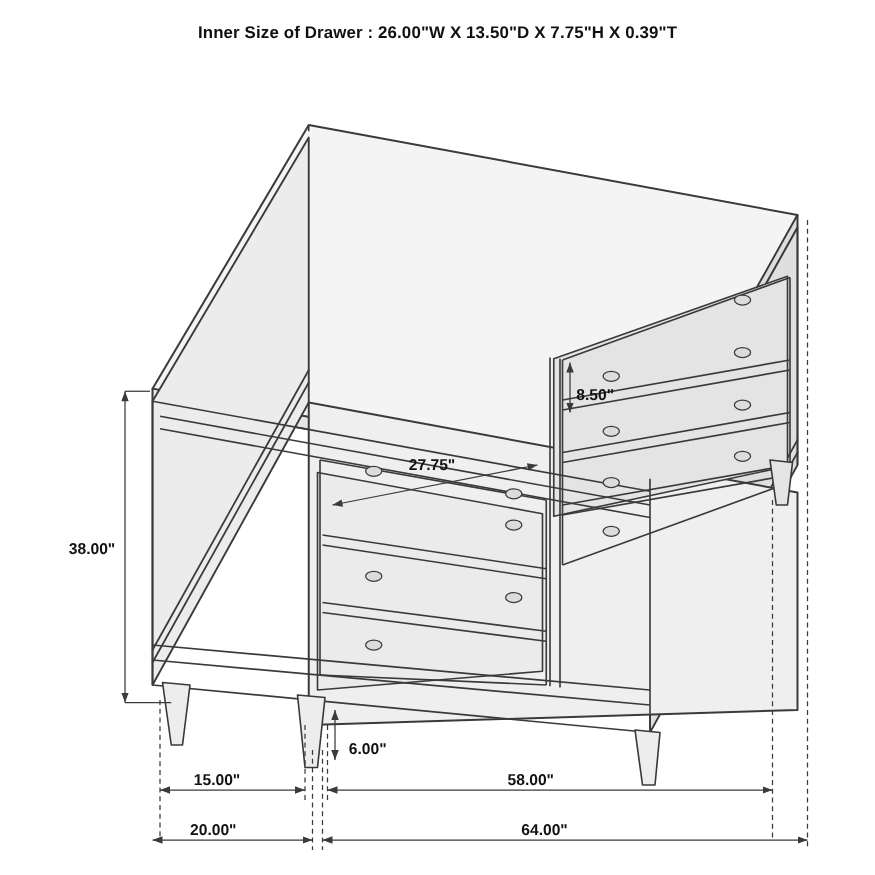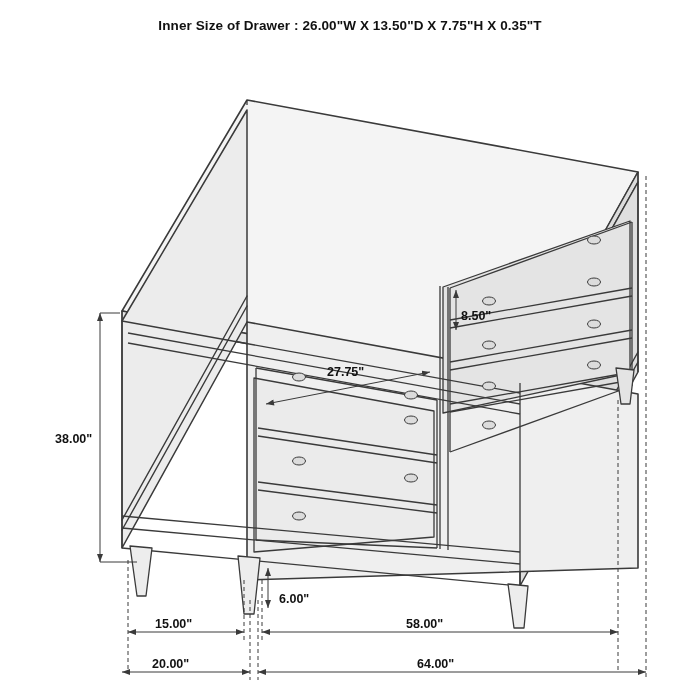--- a/index.html
+++ b/index.html
@@ -40,21 +40,21 @@
     font-size: 12.5px;
     font-weight: bold;
     fill: #111111;
   }
 </style>
 </head>
 <body>
 
 <div id="page">
 
-  <div id="title">Inner Size of Drawer : 26.00"W X 13.50"D X 7.75"H X  0.35"T</div>
+  <div id="title">Inner Size of Drawer : 26.00"W X 13.50"D X 7.75"H X  0.39"T</div>
 
   <svg class="diagram" viewBox="0 0 700 700">
     <g fill="none" stroke="#3a3a3a" stroke-width="1.4" stroke-linejoin="round" stroke-linecap="round">
 
       <g>
         <polygon points="122,311 247,100 638,172 520,383" fill="#f4f4f4" stroke="#3a3a3a" stroke-width="1.6"></polygon>
 
         <polygon points="122,311 520,383 520,393 122,321" fill="#e6e6e6" stroke="#3a3a3a" stroke-width="1.3"></polygon>
         <polygon points="520,383 638,172 638,182 520,393" fill="#dcdcdc" stroke="#3a3a3a" stroke-width="1.3"></polygon>
       </g>

